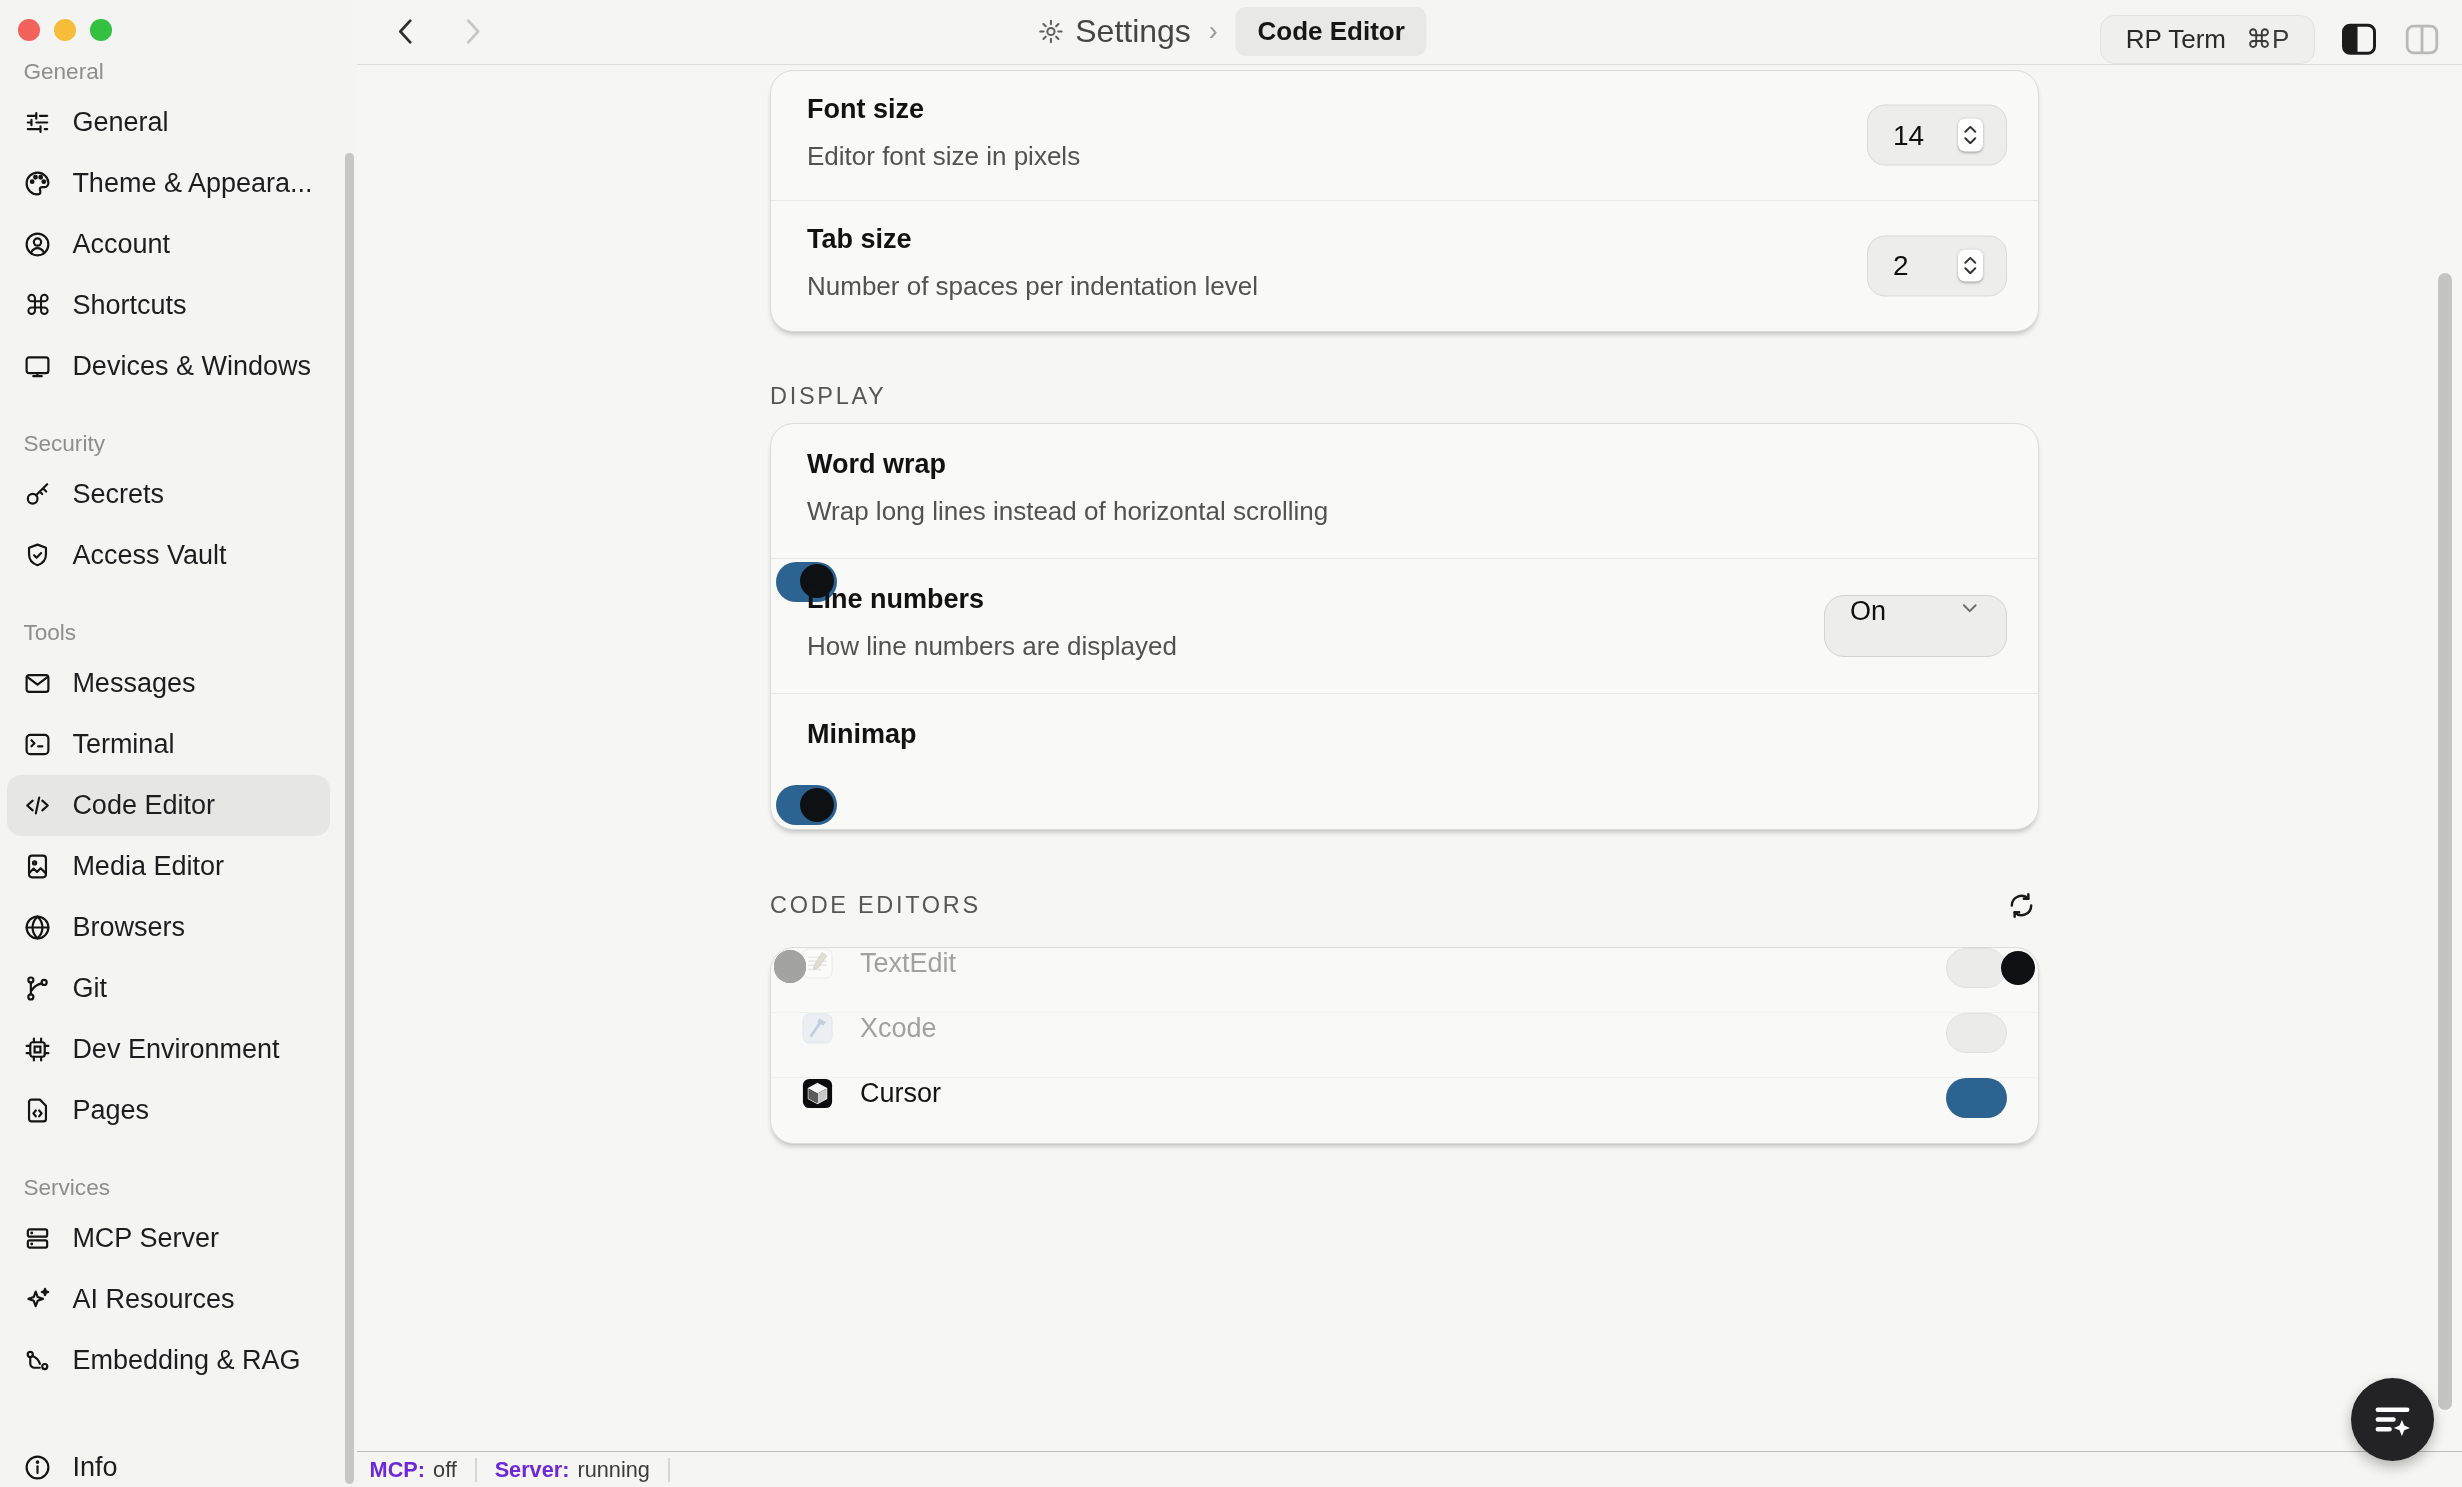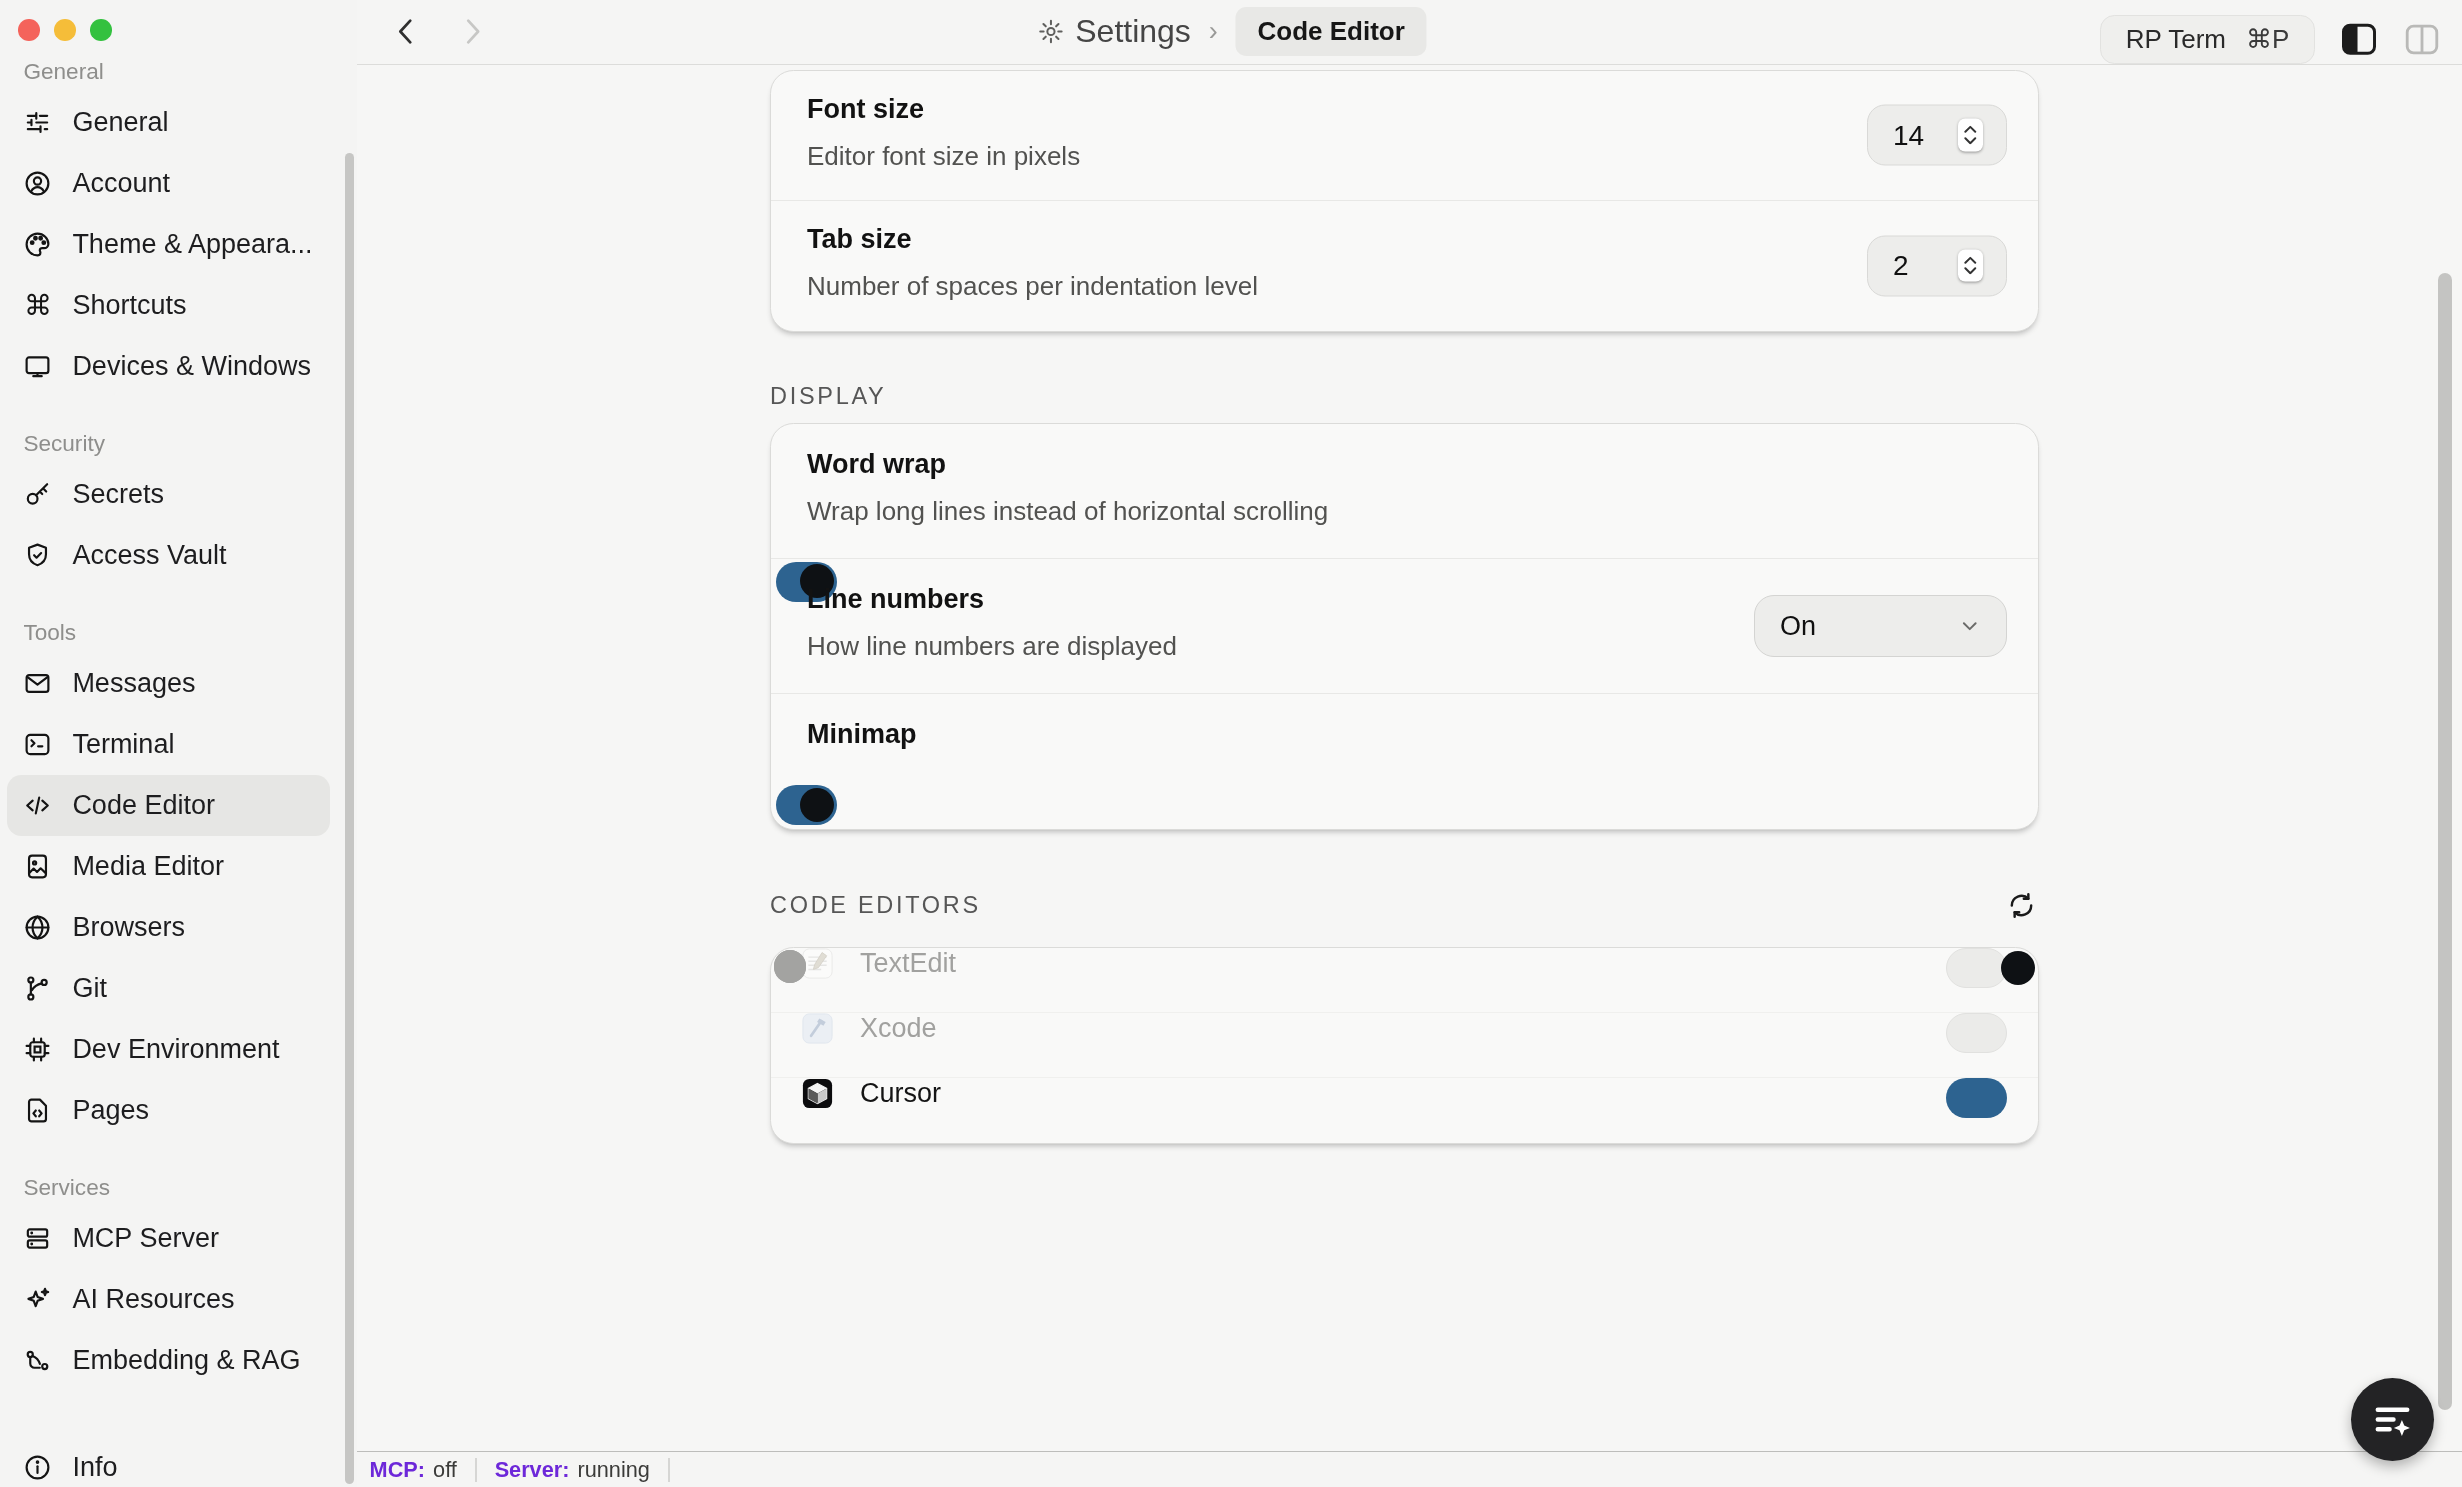--- a/index.html
+++ b/index.html
@@ -63,22 +63,22 @@
   .refresh-btn { width:36px; height:36px; display:flex; align-items:center; justify-content:center; color:#1a1a1a; }
 
   
   .stepper { width:140px; height:61px; background:#ededeb; border:1.8px solid #d9d9d7; border-radius:18px;
     display:flex; align-items:center; }
   .stepper .val { flex:1; padding-left:25px; font-size:28px; color:#101010; }
   .stepper .btns { width:24.4px; height:32.5px; margin-right:23.5px; background:#ffffff; border-radius:7.2px;
     box-shadow:0 0.9px 2.7px rgba(0,0,0,.3); display:flex; flex-direction:column; align-items:center; justify-content:center; gap:2.7px; }
 
   
-  .select { width:253px; height:62px; background:#ededeb; border:1.8px solid #d4d4d2; border-radius:20px;
-    display:flex; align-items:center; padding:0 25px; }
+  .select { width:183px; height:62px; background:#ededeb; border:1.8px solid #d4d4d2; border-radius:20px;
+    display:flex; align-items:flex-start; padding:0 25px; }
   .select .val { flex:1; font-size:27px; color:#101010; }
 
   
   .toggle { width:61px; height:40px; border-radius:20px; position:relative; }
   .toggle.on { background:#2d6390; }
   .toggle.on .knob { position:absolute; top:2.7px; right:2.7px; width:34px; height:34px; border-radius:50%; background:#0e1114; }
   .toggle.off { background:#ebebe9; border:1.8px solid #e1e1df; }
   .toggle.off .knob { position:absolute; top:1.8px; left:2.7px; width:32.5px; height:32.5px; border-radius:50%; background:#a3a3a1; }
 
   
@@ -128,38 +128,38 @@
           <span class="nicon">
               <svg viewBox="0 0 24 24" fill="none" stroke="currentColor" stroke-width="1.8" stroke-linecap="round">
                 <path d="M4 6.5h6 M14 6.5h6 M11 4.2v4.6 M4 12h3 M11 12h9 M7 9.7v4.6 M4 17.5h10 M18 17.5h2 M14.5 15.2v4.6"></path>
               </svg>
             </span>
           <span>General</span>
         </div>
         <div class="nav-item">
           <span class="nicon">
               <svg viewBox="0 0 24 24" fill="none" stroke="currentColor" stroke-width="1.8" stroke-linecap="round">
-                <circle cx="12" cy="12" r="9"></circle>
-                <circle cx="12" cy="10" r="3"></circle>
-                <path d="M6.8 18.4c1.2-2.1 3-3.4 5.2-3.4s4 1.3 5.2 3.4"></path>
-              </svg>
-            </span>
-          <span>Account</span>
-        </div>
-        <div class="nav-item">
-          <span class="nicon">
-              <svg viewBox="0 0 24 24" fill="none" stroke="currentColor" stroke-width="1.8" stroke-linecap="round">
                 <path d="M12 3a9 9 0 1 0 0 18c1.4 0 2.4-1 2.4-2.2 0-.8-.5-1.3-.5-2.1 0-1 .9-1.7 2-1.7h1.6c1.9 0 3.5-1.6 3.5-3.5C21 6.9 17 3 12 3z"></path>
                 <circle cx="7.6" cy="10.5" r="1.1" fill="currentColor"></circle>
                 <circle cx="10.3" cy="6.8" r="1.1" fill="currentColor"></circle>
                 <circle cx="14.6" cy="6.8" r="1.1" fill="currentColor"></circle>
                 <circle cx="17.2" cy="10.5" r="1.1" fill="currentColor"></circle>
               </svg>
             </span>
           <span>Theme &amp; Appeara...</span>
+        </div>
+        <div class="nav-item">
+          <span class="nicon">
+              <svg viewBox="0 0 24 24" fill="none" stroke="currentColor" stroke-width="1.8" stroke-linecap="round">
+                <circle cx="12" cy="12" r="9"></circle>
+                <circle cx="12" cy="10" r="3"></circle>
+                <path d="M6.8 18.4c1.2-2.1 3-3.4 5.2-3.4s4 1.3 5.2 3.4"></path>
+              </svg>
+            </span>
+          <span>Account</span>
         </div>
         <div class="nav-item">
           <span class="nicon">
               <span class="glyph">⌘</span>
             </span>
           <span>Shortcuts</span>
         </div>
         <div class="nav-item">
           <span class="nicon">
               <svg viewBox="0 0 24 24" fill="none" stroke="currentColor" stroke-width="1.8" stroke-linecap="round">

